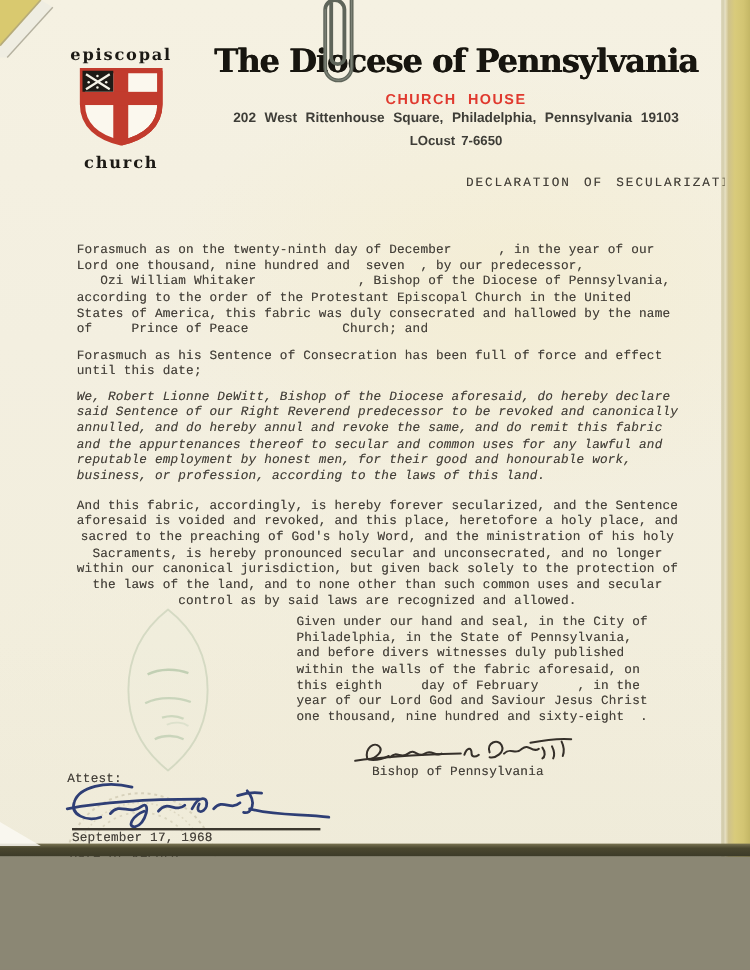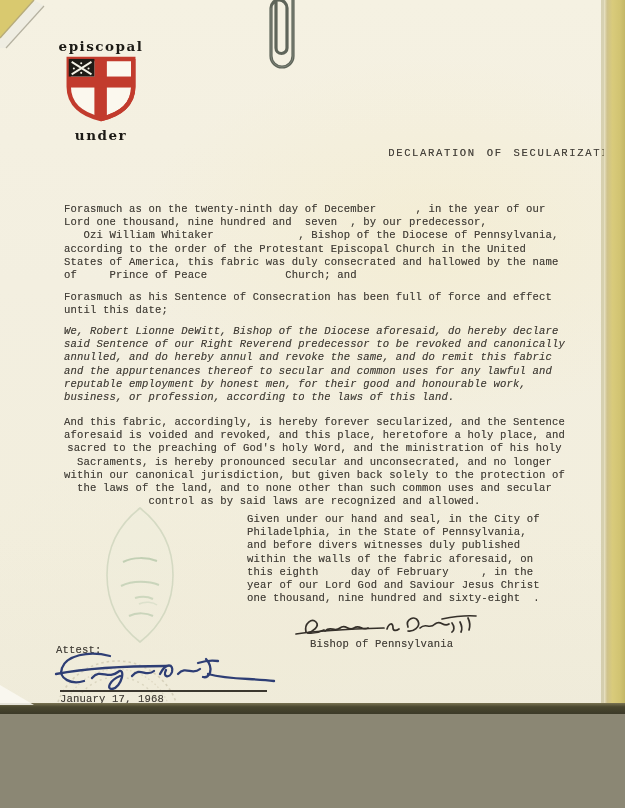--- a/index.html
+++ b/index.html
@@ -69,23 +69,29 @@
       <rect x="41" y="4" width="17" height="82" fill="#c23b2d"></rect>
       <rect x="6" y="28" width="88" height="15" fill="#c23b2d"></rect>
       <path d="M6,4 H41 V28 H6 Z" fill="#1e1b16"></path>
       <path d="M10,8 L37,25 M37,8 L10,25" stroke="#f5f2e6" stroke-width="2.6"></path>
       <circle cx="23" cy="10" r="1.4" fill="#f5f2e6"></circle>
       <circle cx="13" cy="17" r="1.4" fill="#f5f2e6"></circle>
       <circle cx="33" cy="17" r="1.4" fill="#f5f2e6"></circle>
       <circle cx="23" cy="23" r="1.4" fill="#f5f2e6"></circle>
       <path d="M50,86 C76,80 94,66 94,42 V4" fill="none" stroke="#c23b2d" stroke-width="6"></path>
     </svg>
-    <div class="logo-word">under</div>
+    <div class="logo-word">church</div>
   </div>
 
+  <div class="lh-block">
+    <div class="lh-title">The Diocese of Pennsylvania</div>
+    <div class="lh-office">CHURCH HOUSE</div>
+    <div class="lh-address">202 West Rittenhouse Square, Philadelphia, Pennsylvania 19103</div>
+    <div class="lh-phone">LOcust 7-6650</div>
+  </div>
 
   <svg class="sig" style="left:258px;top:-6px;" width="52" height="86" viewBox="0 0 52 86">
     <path d="M35,-10 V62 A11,11 0 0 1 13,62 V14 A8,8 0 0 1 29,14 V54 A5.5,5.5 0 0 1 18,54 V-6" fill="none" stroke="#5f655a" stroke-width="3.2" stroke-linecap="round"></path>
     <path d="M35,-10 V62 A11,11 0 0 1 13,62 V14" fill="none" stroke="#8a9084" stroke-width="1" stroke-linecap="round" opacity="0.7"></path>
   </svg>
 
   <div class="tw heading" style="top:147px;text-align:right;">DECLARATION OF SECULARIZATION</div>
 
 
   <pre class="tw" style="left:64px;top:203px;margin:0;">Forasmuch as on the twenty-ninth day of December      , in the year of our
@@ -144,21 +150,21 @@
       <path d="M84,28 C92,18 98,30 106,23"></path>
       <path d="M112,26 C118,14 126,16 124,24 C122,30 114,30 118,22"></path>
       <path d="M130,26 C138,17 144,28 152,21"></path>
       <path d="M158,11 C166,20 162,31 155,29"></path>
       <path d="M150,15 C156,13 164,12 170,13"></path>
       <path d="M160,26 C182,32 204,30 226,33"></path>
     </g>
   </svg>
 
   <div class="rule" style="left:60px;top:690px;width:207px;"></div>
-  <div class="tw" style="left:60px;top:693px;">January 17, 1968</div>
+  <div class="tw" style="left:60px;top:693px;">September 17, 1968</div>
   <div class="rule" style="left:60px;top:707px;width:207px;"></div>
   <div class="tw" style="left:58px;top:709px;text-decoration:underline;">Date of Record</div>
 
   <svg class="sig" style="left:42px;top:716px;" width="260" height="58" viewBox="0 0 260 58">
     <g fill="none" stroke="#2e3e75" stroke-width="2.3" stroke-linecap="round">
       <path d="M14,30 C8,14 24,6 32,15 C38,22 32,33 20,32"></path>
       <path d="M36,28 C44,21 48,31 56,25 C64,19 66,29 74,25"></path>
       <path d="M92,22 C98,15 104,22 98,28 C92,33 88,22 96,16"></path>
       <path d="M108,8 C112,20 108,40 98,50"></path>
       <path d="M102,24 C108,22 114,21 118,22"></path>

